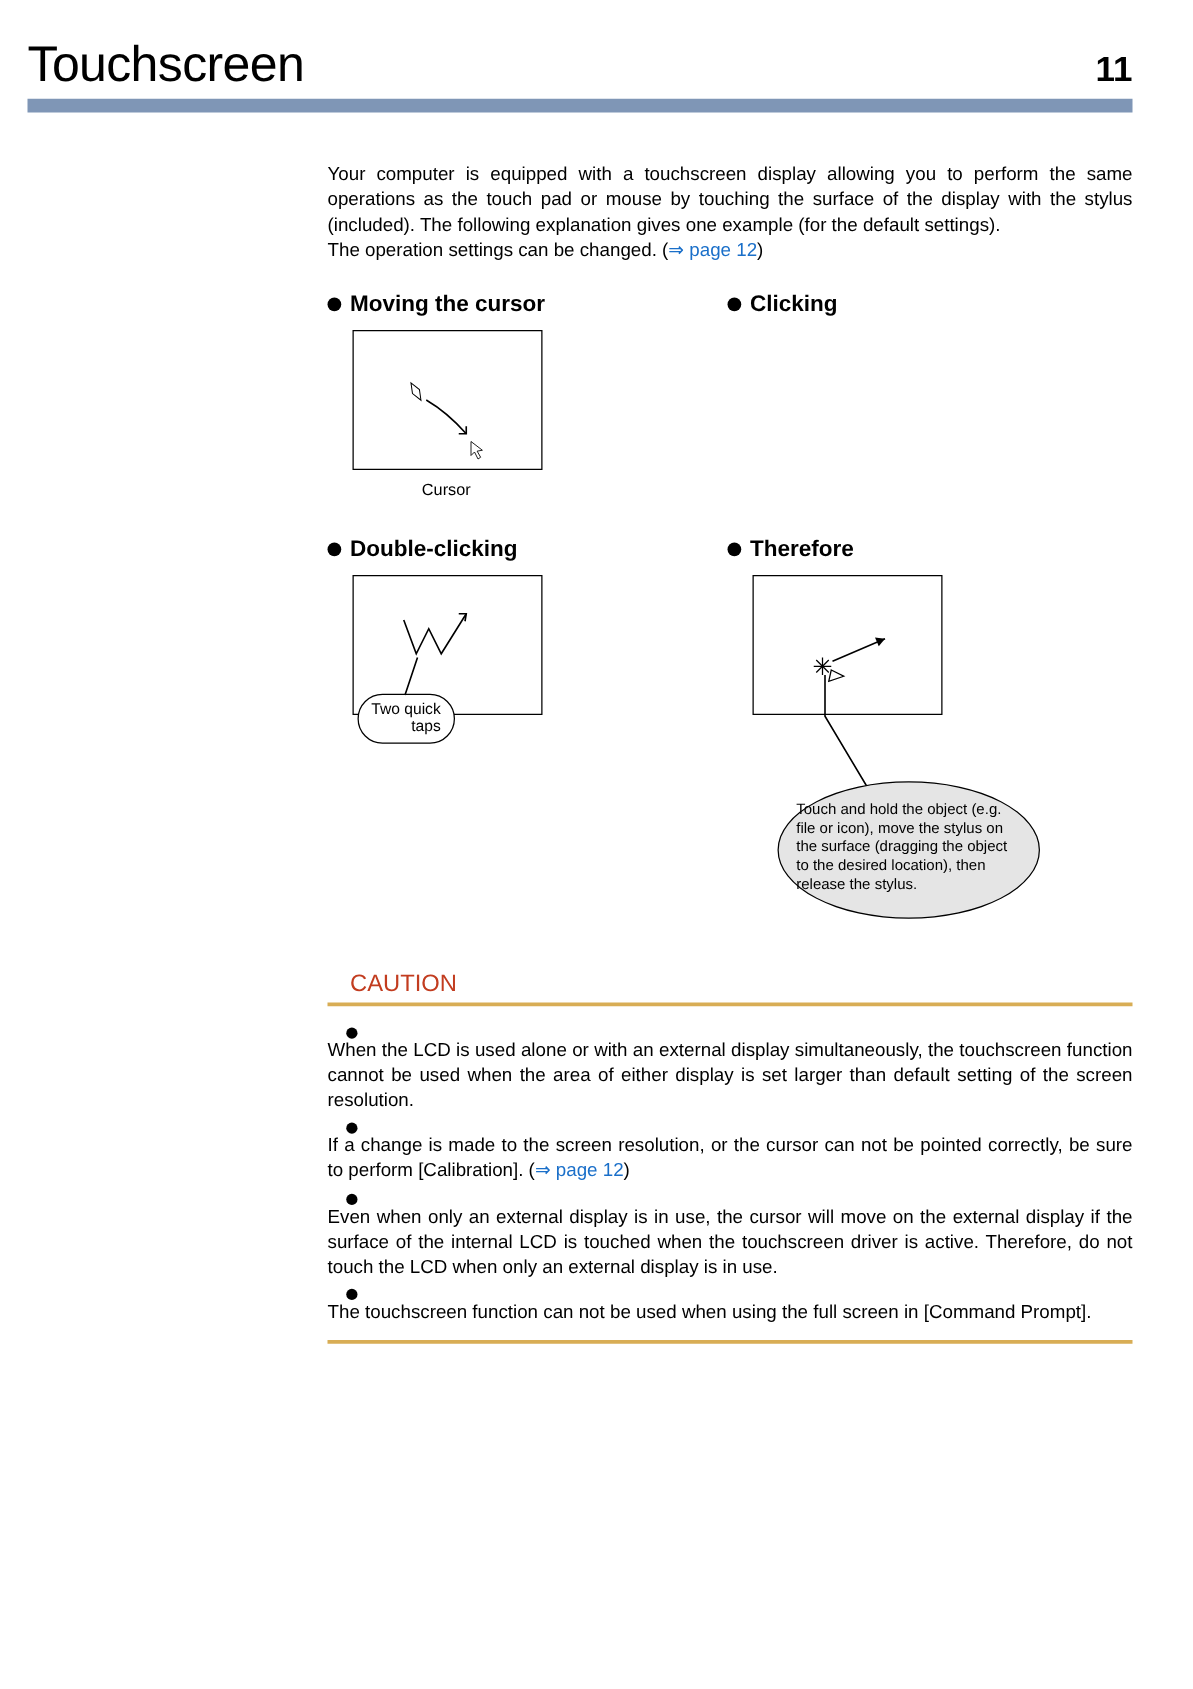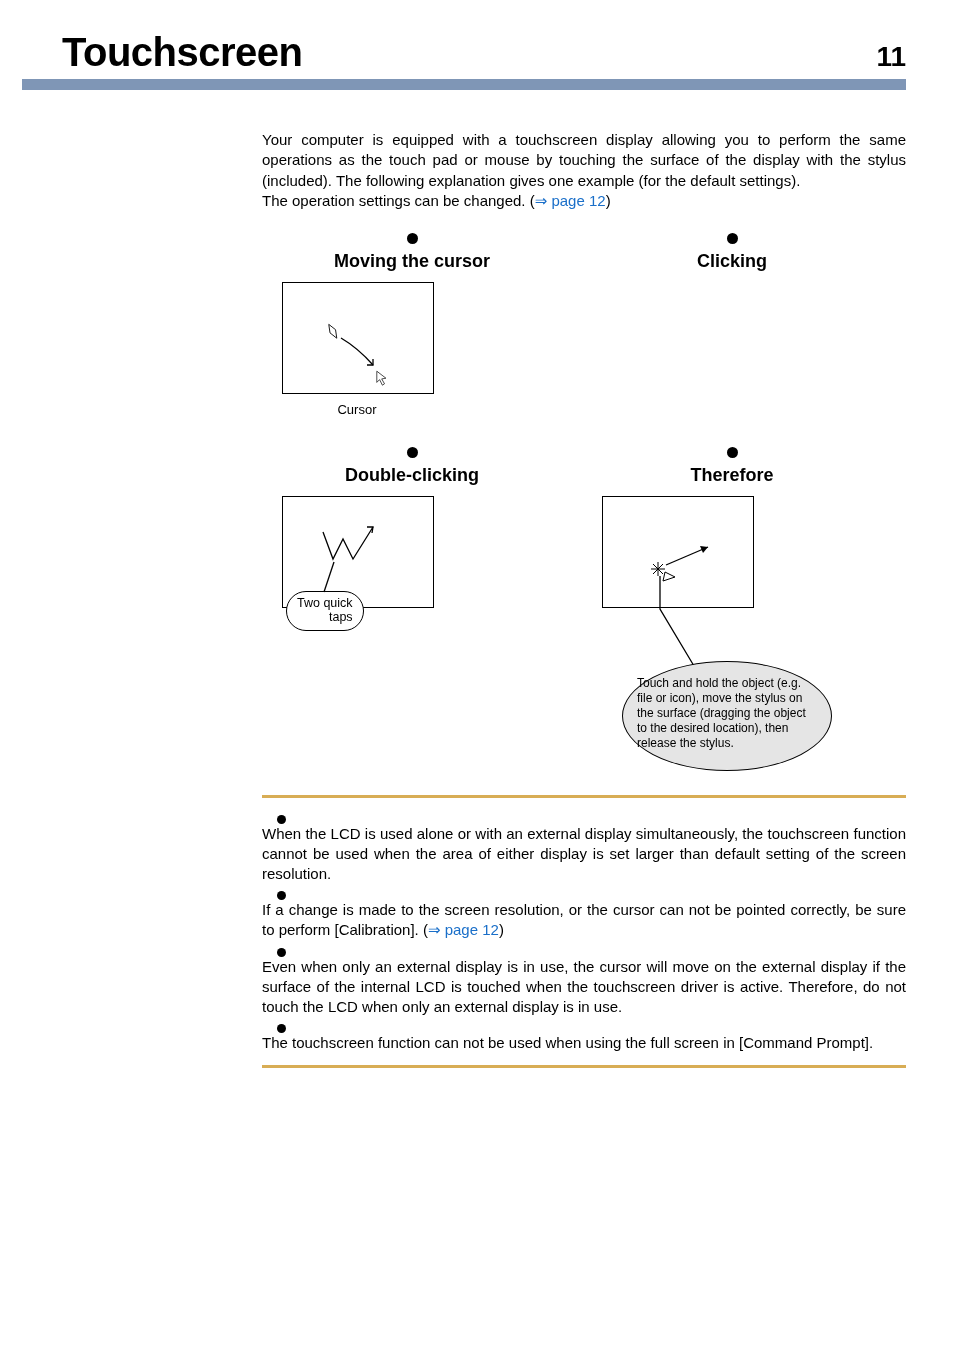--- a/index.html
+++ b/index.html
@@ -18,23 +18,22 @@
     align-items: baseline;
     justify-content: space-between;
   }
   .title-wrap {
     display: flex;
     align-items: baseline;
     gap: 6px;
   }
   .title-main {
     font-size: 40px;
-    font-weight: 700;
+    font-weight: 400;
     letter-spacing: -0.5px;
-    margin-left: 40px;
   }
   .title-sub {
     font-size: 22px;
     font-weight: 700;
   }
   .page-number {
     font-size: 28px;
     font-weight: bold;
   }
   .accent-bar {
@@ -69,21 +68,20 @@
   .diagram-cell {
     position: relative;
   }
   .sec-title {
     font-size: 18px;
     font-weight: 700;
     display: flex;
     align-items: center;
     gap: 7px;
     margin-bottom: 10px;
-    flex-direction: column;
   }
   .bullet-lg {
     width: 11px;
     height: 11px;
     background: #000;
     border-radius: 50%;
     display: inline-block;
     flex: none;
   }
   .screen-box {
@@ -264,20 +262,21 @@
           </svg>
           <div class="big-oval" style="top:165px; left:20px;">
             <span>Touch and hold the object (e.g. file or icon), move the stylus on the surface (dragging the object to the desired location), then release the stylus.</span>
           </div>
         </div>
       </div>
 
     </div>
 
     <div>
+      <div class="caution-header">CAUTION</div>
       <div class="caution-rule"></div>
       <div class="caution-list">
 
         <div class="caution-item">
           <span class="bullet-sm"></span>
           <div class="caution-item-body">When the LCD is used alone or with an external display simultaneously, the touchscreen function cannot be used when the area of either display is set larger than default setting of the screen resolution.</div>
         </div>
 
         <div class="caution-item">
           <span class="bullet-sm"></span>

